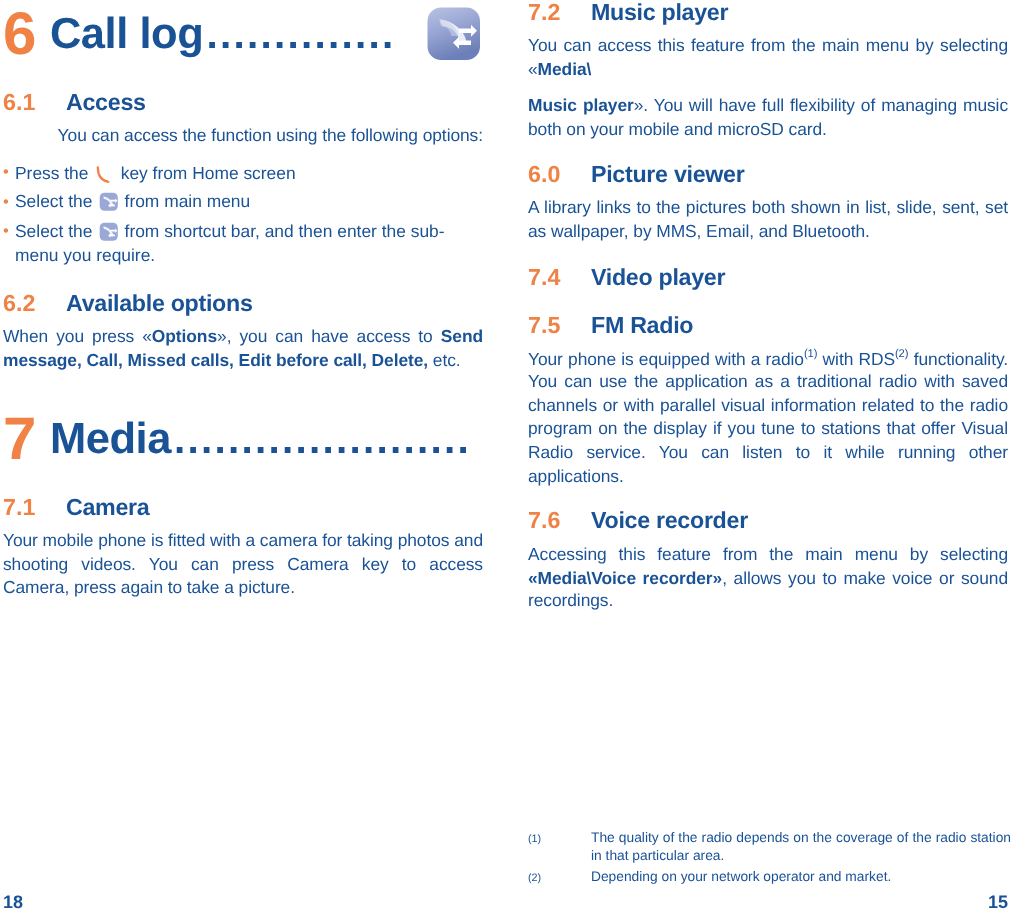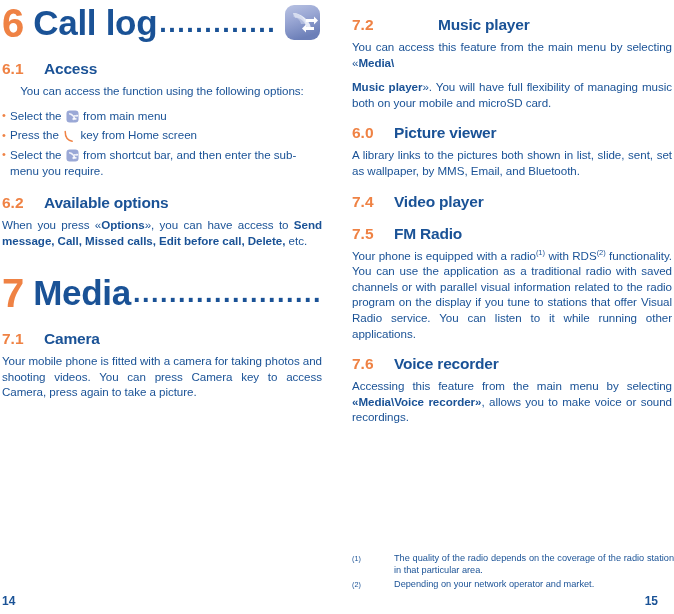--- a/index.html
+++ b/index.html
@@ -40,21 +40,21 @@
   }
   .chapter-num {
     font-size: 40px;
     font-weight: bold;
     color: #ef8244;
     line-height: 40px;
     margin-right: 10px;
     letter-spacing: -1px;
   }
   .chapter-title {
-    font-size: 35px;
+    font-size: 29px;
     font-weight: bold;
     color: #1a5296;
     line-height: 30px;
     white-space: nowrap;
     letter-spacing: -0.3px;
   }
   .chapter-leader {
     flex: 1 1 auto;
     color: #1a5296;
     font-size: 27px;
@@ -97,21 +97,21 @@
   
   p.body {
     font-size: 11.6px;
     line-height: 15.6px;
     color: #1a5296;
     margin: 0 0 9px 0;
     text-align: justify;
     text-justify: inter-word;
     letter-spacing: -0.05px;
   }
-  p.body.nojust { text-align: center; }
+  p.body.nojust { text-align: right; }
   p.body b { font-weight: bold; }
 
   
   ul.bullets {
     list-style: none;
     margin: 0 0 4px 0;
     padding: 0;
   }
   ul.bullets li {
     position: relative;
@@ -178,21 +178,21 @@
 
   
   .pagenum {
     position: absolute;
     bottom: 6px;
     font-size: 12px;
     font-weight: bold;
     color: #1a5296;
   }
   .pagenum-left  { left: 2px; }
-  .pagenum-right { right: 16px; }
+  .pagenum-right { right: 2px; }
 </style>
 </head>
 <body>
 
 <div class="page">
 
   <div class="col col-left">
 
     <div class="chapter">
       <span class="chapter-num">6</span>
@@ -217,50 +217,50 @@
     </div>
 
     <div class="section">
       <span class="section-num">6.1</span>
       <span class="section-name">Access</span>
     </div>
     <p class="body nojust">You can access the function using the following options:</p>
 
     <ul class="bullets">
       <li>
-        <span>Select the</span>
-        <span class="inline-icon">
-          <svg viewBox="0 0 14 14" width="13" height="13" xmlns="http://www.w3.org/2000/svg">
-            <rect x="0.5" y="0.5" width="13" height="13" rx="3.5" ry="3.5" fill="#9aa8d6"></rect>
-            <path d="M3 3.2 C6.6 3.2 10.4 7 10.4 10.2 L8.5 10.2 C8.5 7.8 6 5 3.6 5 Z" fill="#f2f4fb"></path>
-            <path d="M8.4 5.6 L11.6 5.6 L11.6 4.6 L13.2 6.3 L11.6 7.9 L11.6 6.9 L8.4 6.9 Z" fill="#ffffff"></path>
-            <path d="M11.4 9 L8.2 9 L8.2 8 L6.6 9.7 L8.2 11.3 L8.2 10.3 L11.4 10.3 Z" fill="#ffffff"></path>
-          </svg>
-        </span>
-        <span>from main menu</span>
-      </li>
-      <li>
         <span>Press the</span>
         <span class="inline-key">
           <svg viewBox="0 0 12 14" width="12" height="14" xmlns="http://www.w3.org/2000/svg">
             <path d="M2.2 2.5 C2.2 8.2 4.6 11.4 9.2 12.2" fill="none" stroke="#ef8244" stroke-width="1.5" stroke-linecap="round"></path>
           </svg>
         </span>
         <span>key from Home screen</span>
       </li>
       <li>
         <span>Select the</span>
         <span class="inline-icon">
           <svg viewBox="0 0 14 14" width="13" height="13" xmlns="http://www.w3.org/2000/svg">
             <rect x="0.5" y="0.5" width="13" height="13" rx="3.5" ry="3.5" fill="#9aa8d6"></rect>
             <path d="M3 3.2 C6.6 3.2 10.4 7 10.4 10.2 L8.5 10.2 C8.5 7.8 6 5 3.6 5 Z" fill="#f2f4fb"></path>
             <path d="M8.4 5.6 L11.6 5.6 L11.6 4.6 L13.2 6.3 L11.6 7.9 L11.6 6.9 L8.4 6.9 Z" fill="#ffffff"></path>
             <path d="M11.4 9 L8.2 9 L8.2 8 L6.6 9.7 L8.2 11.3 L8.2 10.3 L11.4 10.3 Z" fill="#ffffff"></path>
           </svg>
         </span>
+        <span>from main menu</span>
+      </li>
+      <li>
+        <span>Select the</span>
+        <span class="inline-icon">
+          <svg viewBox="0 0 14 14" width="13" height="13" xmlns="http://www.w3.org/2000/svg">
+            <rect x="0.5" y="0.5" width="13" height="13" rx="3.5" ry="3.5" fill="#9aa8d6"></rect>
+            <path d="M3 3.2 C6.6 3.2 10.4 7 10.4 10.2 L8.5 10.2 C8.5 7.8 6 5 3.6 5 Z" fill="#f2f4fb"></path>
+            <path d="M8.4 5.6 L11.6 5.6 L11.6 4.6 L13.2 6.3 L11.6 7.9 L11.6 6.9 L8.4 6.9 Z" fill="#ffffff"></path>
+            <path d="M11.4 9 L8.2 9 L8.2 8 L6.6 9.7 L8.2 11.3 L8.2 10.3 L11.4 10.3 Z" fill="#ffffff"></path>
+          </svg>
+        </span>
         <span>from shortcut bar, and then enter the sub-menu you require.</span>
       </li>
     </ul>
 
     <div class="section">
       <span class="section-num">6.2</span>
       <span class="section-name">Available options</span>
     </div>
     <p class="body"><span>When you press «</span><b>Options</b><span>», you can have access to </span><b>Send message, Call, Missed calls, Edit before call, Delete,</b><span> etc.</span></p>
 
@@ -272,21 +272,21 @@
 
     <div class="section">
       <span class="section-num">7.1</span>
       <span class="section-name">Camera</span>
     </div>
     <p class="body">Your mobile phone is fitted with a camera for taking photos and shooting videos. You can press Camera key to access Camera, press again to take a picture.</p>
   </div>
 
   <div class="col col-right">
 
-    <div class="section" style="margin-top:16px;gap:44px;">
+    <div class="section" style="margin-top:0;">
       <span class="section-num">7.2</span>
       <span class="section-name">Music player</span>
     </div>
     <p class="body"><span>You can access this feature from the main menu by selecting «</span><b>Media\</b></p>
     <p class="body"><b>Music player</b><span>». You will have full flexibility of managing music both on your mobile and microSD card.</span></p>
 
     <div class="section">
       <span class="section-num">6.0</span>
       <span class="section-name">Picture viewer</span>
     </div>
@@ -314,16 +314,16 @@
     <div class="footnote">
       <span class="footnote-mark">(1)</span>
       <span class="footnote-text">The quality of the radio depends on the coverage of the radio station in that particular area.</span>
     </div>
     <div class="footnote">
       <span class="footnote-mark">(2)</span>
       <span class="footnote-text">Depending on your network operator and market.</span>
     </div>
   </div>
 
-  <div class="pagenum pagenum-left">14</div>
+  <div class="pagenum pagenum-left">18</div>
   <div class="pagenum pagenum-right">15</div>
 
 </div>
 
 </body></html>

